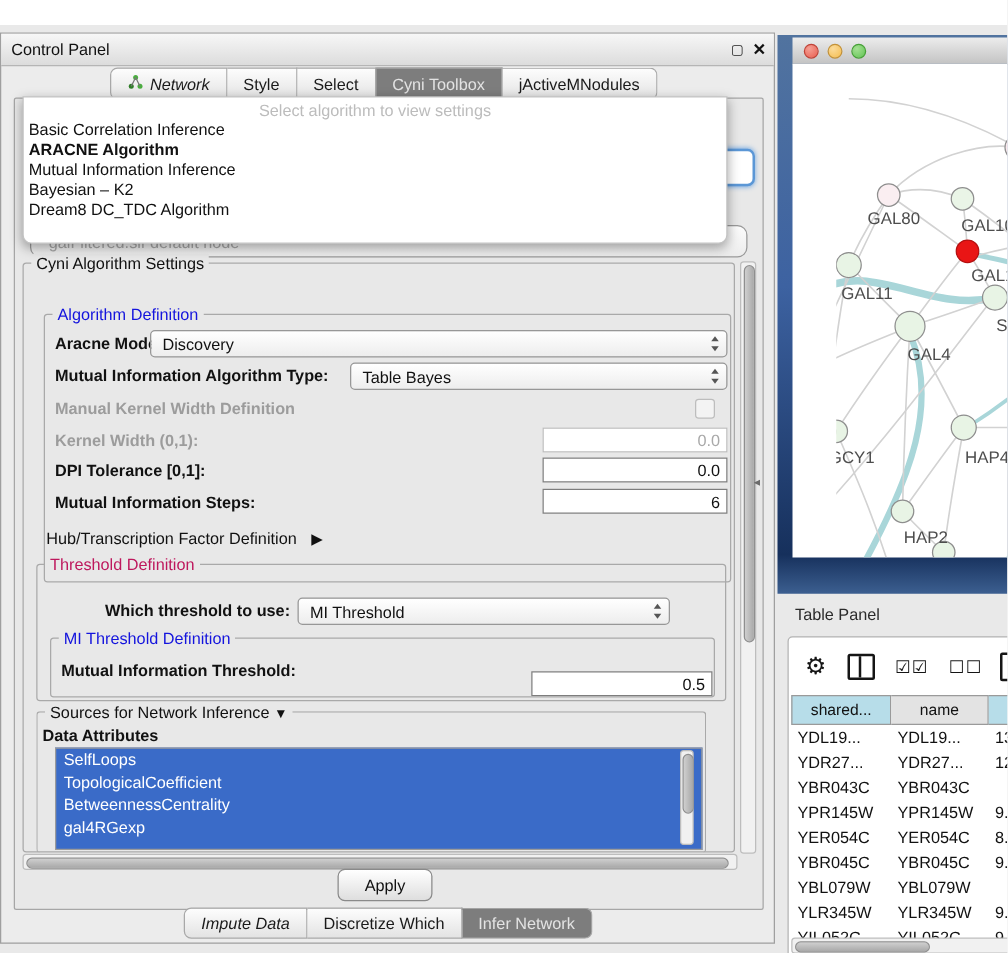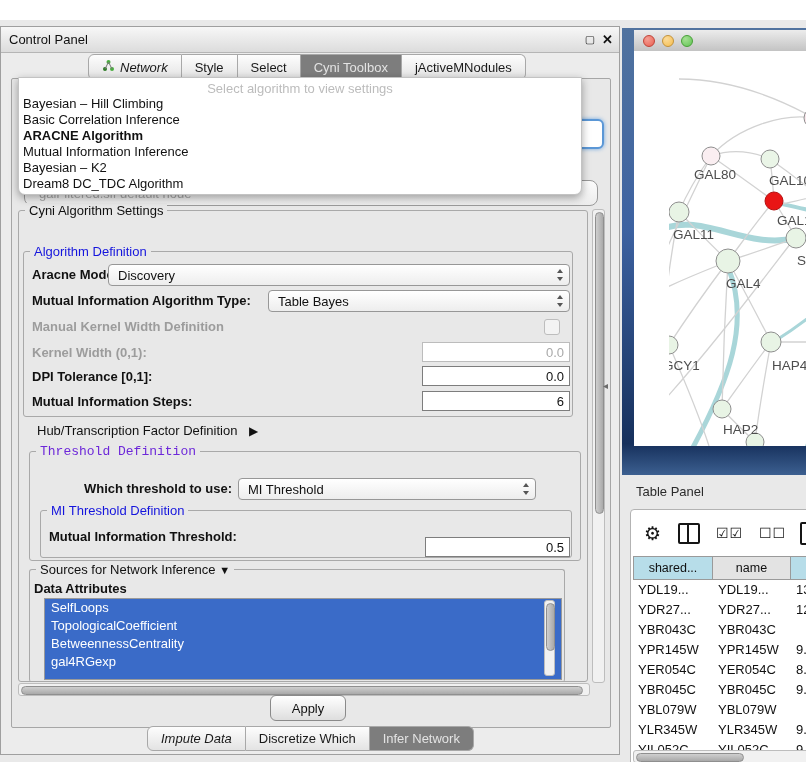--- a/index.html
+++ b/index.html
@@ -36,21 +36,21 @@
   .field{position:absolute;height:20px;line-height:20px;background:#fff;border:1px solid #7d7d7d;
         text-align:right;padding:0 5px;box-sizing:border-box;}
   .field.dis{color:#a9a9a9;border-color:#bcbcbc;}
   .lbl{position:absolute;white-space:nowrap;}
   .b{font-weight:bold;}
   .dis{color:#9c9c9c;}
   
   .group{position:absolute;border:1px solid #a9a9a9;border-radius:3px;box-sizing:border-box;}
   .grouplabel{position:absolute;top:-8px;left:6px;background:#e8e8e8;padding:0 4px;white-space:nowrap;}
   .gl-blue{color:#1414dd;}
-  .gl-green{color:#6d28d9;font-family:Liberation Mono, monospace;}
+  .gl-green{color:#be185d;}
   .cb{position:absolute;width:14px;height:14px;border:1px solid #bdbdbd;border-radius:3px;background:#f3f3f3;}
   
   .sbtrack{position:absolute;background:#f1f1f1;border:1px solid #bdbdbd;border-radius:3px;box-sizing:border-box;}
   .sbthumb{position:absolute;background:linear-gradient(90deg,#cfcfcf,#a9a9a9);border:1px solid #8f8f8f;border-radius:6px;}
   .sbthumb.h{background:linear-gradient(#cfcfcf,#a9a9a9);}
   
   #attr-list{position:absolute;left:14px;top:28px;width:516px;height:80px;background:#3a6bc8;
         border:1px solid #9a9a9a;overflow:hidden;}
   .attr-item{height:18px;line-height:18px;color:#fff;padding-left:6px;}
   
@@ -138,21 +138,21 @@
     <div id="content">
 
       <div id="alg-combo-frag"></div>
       <div id="table-combo">
         <span>galFiltered.sif default node</span>
       </div>
 
       <div id="settings-group" class="group" style="left:6px;top:131px;width:570px;height:472px;">
         <span class="grouplabel">Cyni Algorithm Settings</span>
 
-        <div class="group" style="left:4px;top:40px;width:550px;height:166px;background:#e8e8e8;">
+        <div class="group" style="left:16px;top:40px;width:550px;height:215px;background:#e8e8e8;">
           <span class="grouplabel gl-blue">Algorithm Definition</span>
 
           <span class="lbl b" style="left:8px;top:15px;">Aracne Mode:</span>
           <div class="combo" style="left:84px;top:12px;width:462px;">
             <span>Discovery</span>
             <span class="spin"></span>
           </div>
 
           <span class="lbl b" style="left:8px;top:41px;">Mutual Information Algorithm Type:</span>
           <div class="combo" style="left:244px;top:38px;width:302px;">
@@ -233,21 +233,20 @@
         </div>
         <div class="seg sel">
           <span>Infer Network</span>
         </div>
       </div>
   </div>
 
   <div id="popup">
     <div class="ph">Select algorithm to view settings</div>
     <div id="popup-list">
-        <div class="popup-item">Bayesian – Hill Climbing</div>
         <div class="popup-item">Basic Correlation Inference</div>
         <div class="popup-item b">ARACNE Algorithm</div>
         <div class="popup-item">Mutual Information Inference</div>
         <div class="popup-item">Bayesian – K2</div>
         <div class="popup-item">Dream8 DC_TDC Algorithm</div>
       </div>
   </div>
 
   <div id="net-window">
     <div class="net-titlebar">

